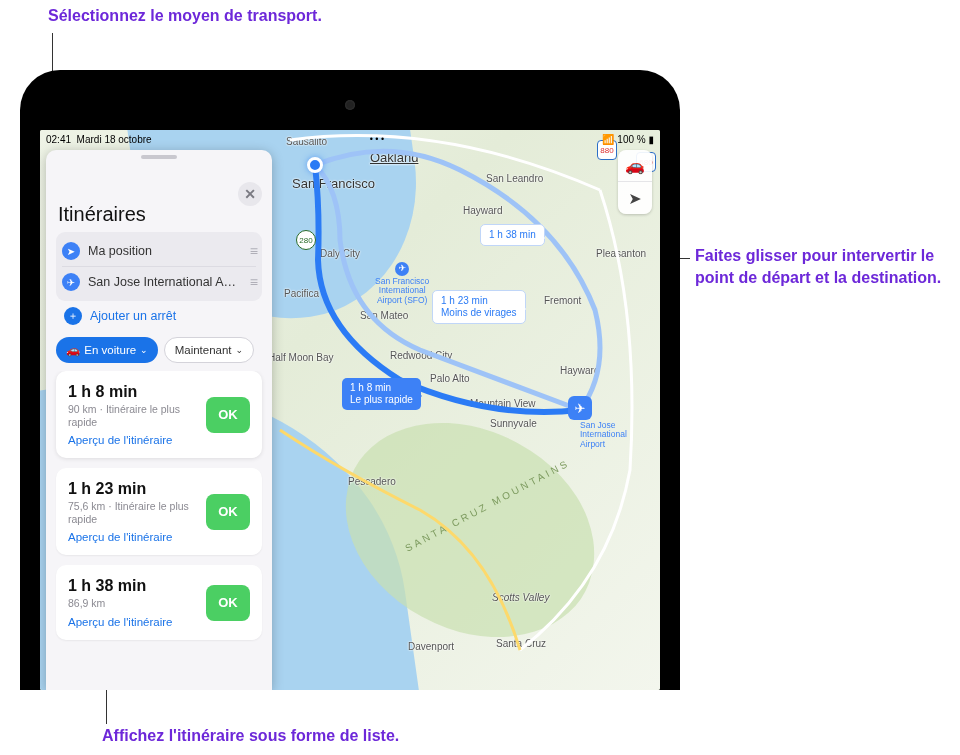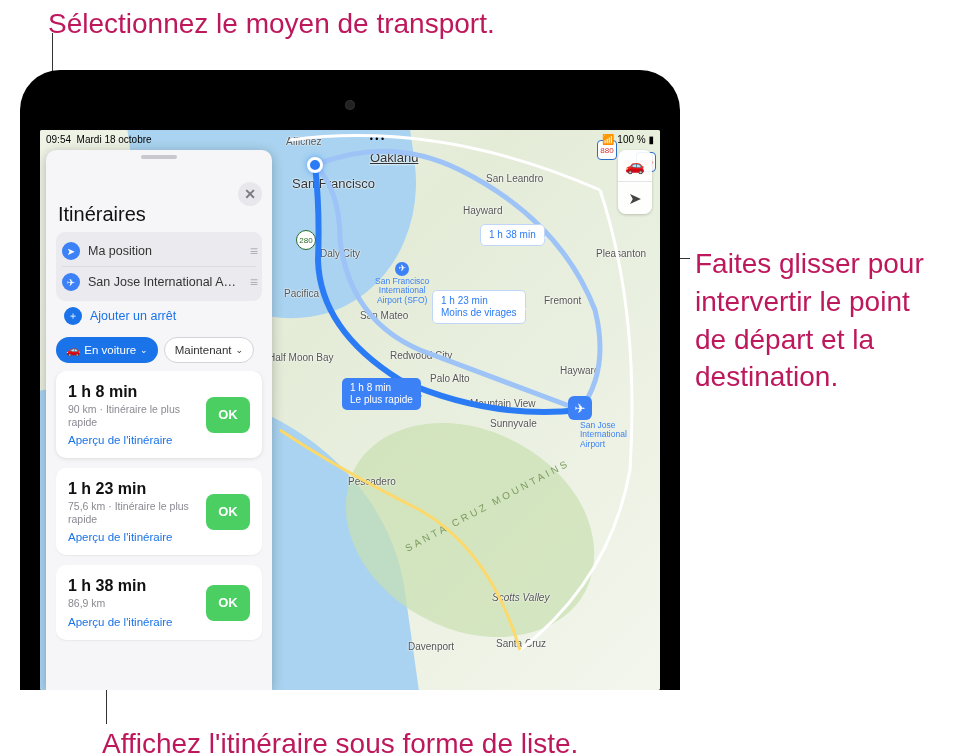--- a/index.html
+++ b/index.html
@@ -8,23 +8,24 @@
     background: #fff;
     width: 960px;
     height: 755px;
     position: relative;
     overflow: hidden;
   }
 
   
   .callout {
     position: absolute;
-    font-size: 28px;
-    color: #be185d;
+    font-size: 16px;
+    color: #6d28d9;
     line-height: 1.35;
+    font-weight: bold;
   }
   .callout-line {
     position: absolute;
     background: #333;
   }
 
   
   .device {
     position: absolute;
     left: 20px;
@@ -371,21 +372,21 @@
 
 <div class="callout" style="left:102px; top:725px;">Affichez l'itinéraire sous forme de liste.</div>
 <div class="callout-line" style="left:106px; top:676px; width:1px; height:48px;"></div>
 
 <div class="device">
   <div class="camera"></div>
   <div class="screen">
 
     <div class="statusbar">
       <div>
-        <span>09:54</span>
+        <span>02:41</span>
         &nbsp;<span>Mardi 18 octobre</span>
       </div>
       <div style="font-size:9px;">• • •</div>
       <div>
         <span>📶</span>
         <span>100 %</span>
         <span>▮</span>
       </div>
     </div>
 
@@ -436,21 +437,21 @@
 Airport (SFO)</span>
       </div>
       <div class="airport-label" style="left:540px; top:291px; text-align:left;">
         <span style="white-space:pre-line;">San Jose
 International
 Airport</span>
       </div>
 
       <div class="city-label major" style="left:252px; top:46px;">San Francisco</div>
       <div class="city-label major" style="left:330px; top:20px;text-decoration:underline;">Oakland</div>
-      <div class="city-label" style="left:246px; top:6px;">Affichez</div>
+      <div class="city-label" style="left:246px; top:6px;">Sausalito</div>
       <div class="city-label" style="left:280px; top:118px;">Daly City</div>
       <div class="city-label" style="left:244px; top:158px;">Pacifica</div>
       <div class="city-label" style="left:320px; top:180px;">San Mateo</div>
       <div class="city-label" style="left:228px; top:222px;">Half Moon Bay</div>
       <div class="city-label" style="left:350px; top:220px;">Redwood City</div>
       <div class="city-label" style="left:390px; top:243px;">Palo Alto</div>
       <div class="city-label" style="left:504px; top:165px;">Fremont</div>
       <div class="city-label" style="left:423px; top:75px;">Hayward</div>
       <div class="city-label" style="left:446px; top:43px;">San Leandro</div>
       <div class="city-label" style="left:556px; top:118px;">Pleasanton</div>

